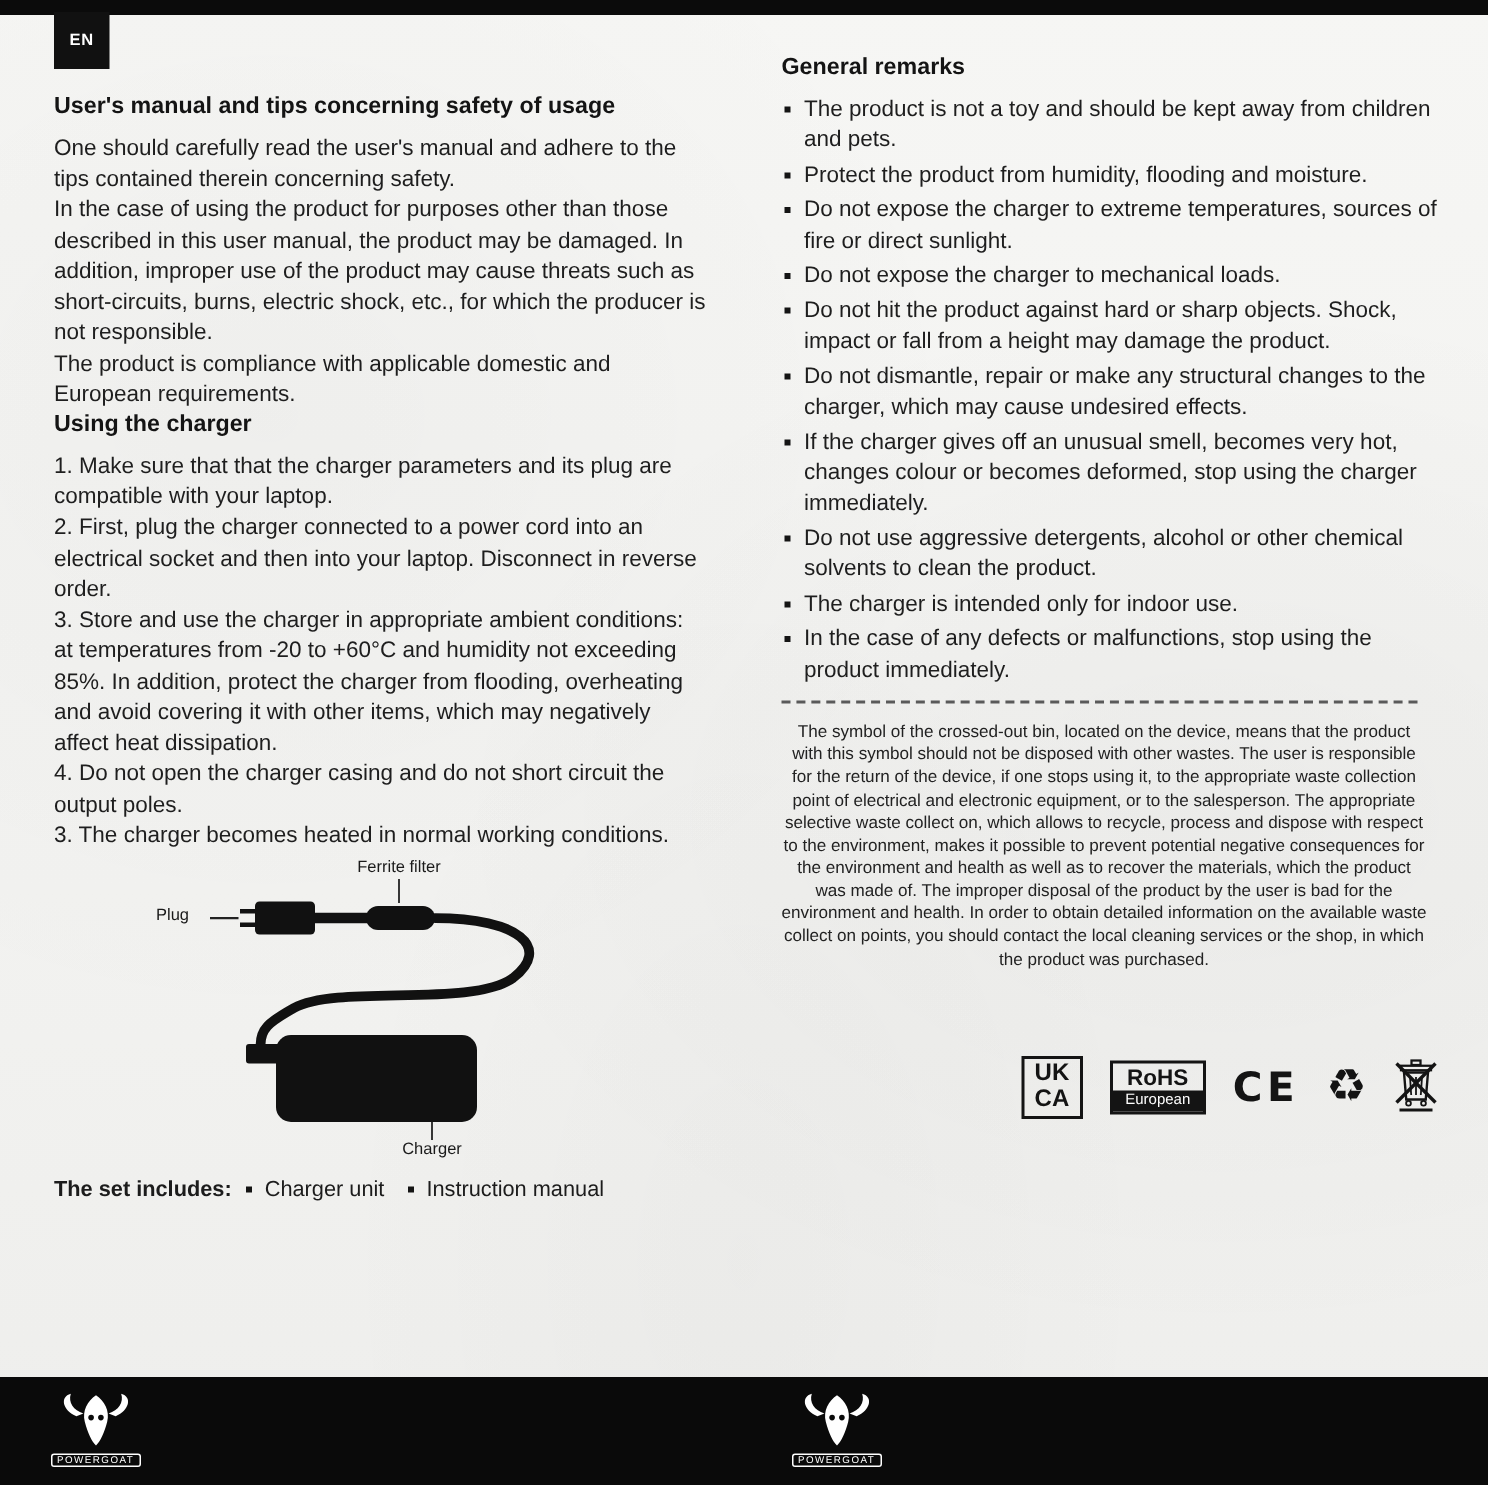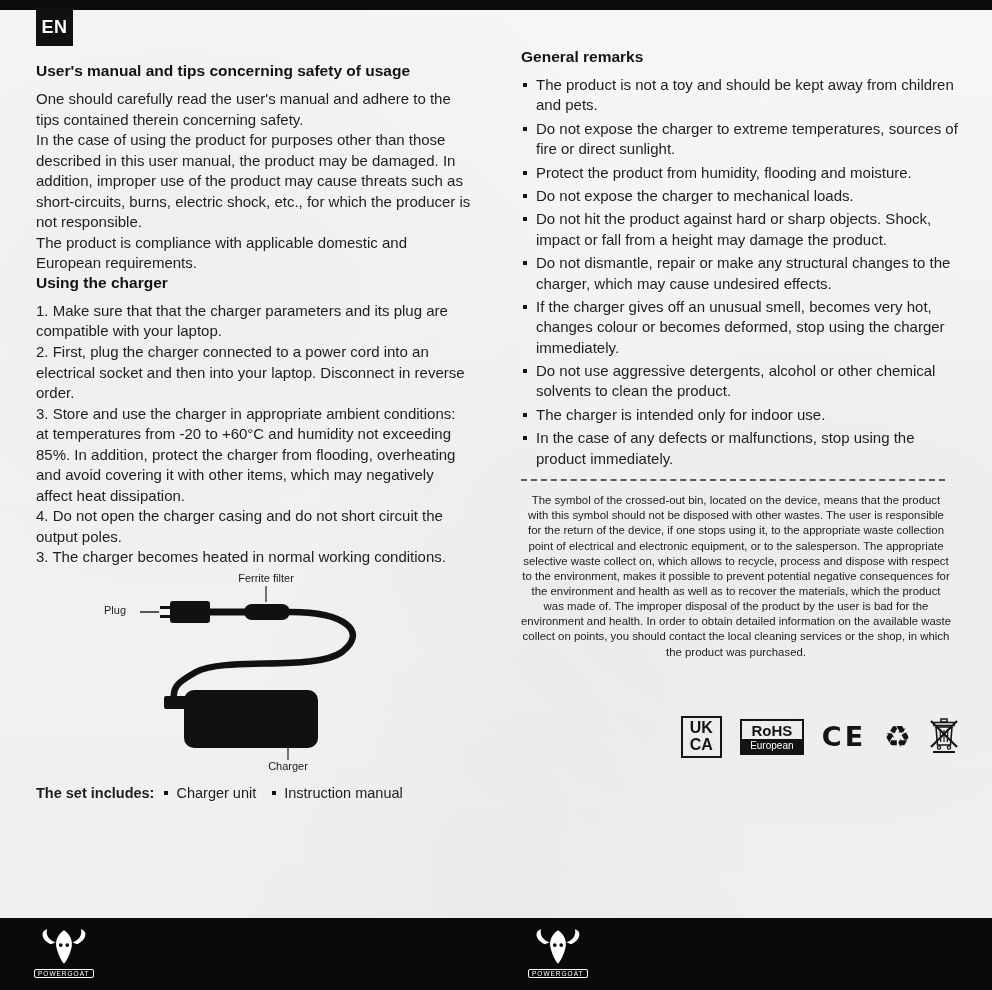--- a/index.html
+++ b/index.html
@@ -13,27 +13,27 @@
       radial-gradient(ellipse at 82% 55%, rgba(0,0,0,0.03), transparent 46%),
       radial-gradient(ellipse at 50% 85%, rgba(0,0,0,0.02), transparent 40%),
       linear-gradient(180deg, #f6f6f4 0%, #f2f2f0 60%, #eeeeec 100%);
   }
 
   .top-bar { position:absolute; top:0; left:0; width:100%; height:10px; background:#0b0b0b; }
   .footer-bar { position:absolute; bottom:0; left:0; width:100%; height:72px; background:#0a0a0a; }
 
   .lang-badge {
     position:absolute; top:8px; left:36px; width:37px; height:38px;
-    background:#111; color:#fff; font-weight:bold; font-size:18px;
+    background:#111; color:#fff; font-weight:bold; font-size:11px;
     display:flex; align-items:center; justify-content:center; letter-spacing:0.5px;
   }
 
   .col { position:absolute; }
   .col.left  { left:36px;  top:62px; width:436px; }
-  .col.right { left:521px; top:48px; width:440px; }
+  .col.right { left:521px; top:36px; width:440px; }
 
   h2.sec { font-size:15.5px; font-weight:bold; color:#141414; margin:0 0 9px 0; }
   p.body { font-size:15px; line-height:1.37; color:#1e1e1e; }
   .mt { margin-top:14px; }
 
   ul.bullets { list-style:none; }
   ul.bullets li {
     position:relative; padding-left:15px; font-size:15px; line-height:1.36;
     margin-bottom:3px; color:#1e1e1e;
   }
@@ -147,22 +147,22 @@
     </div>
 
   </div>
 
   <div class="col right">
 
     <h2 class="sec">General remarks</h2>
 
     <ul class="bullets">
         <li>The product is not a toy and should be kept away from children and pets.</li>
+        <li>Protect the product from humidity, flooding and moisture.</li>
         <li>Do not expose the charger to extreme temperatures, sources of fire or direct sunlight.</li>
-        <li>Protect the product from humidity, flooding and moisture.</li>
         <li>Do not expose the charger to mechanical loads.</li>
         <li>Do not hit the product against hard or sharp objects. Shock, impact or fall from a height may damage the product.</li>
         <li>Do not dismantle, repair or make any structural changes to the charger, which may cause undesired effects.</li>
         <li>If the charger gives off an unusual smell, becomes very hot, changes colour or becomes deformed, stop using the charger immediately.</li>
         <li>Do not use aggressive detergents, alcohol or other chemical solvents to clean the product.</li>
         <li>The charger is intended only for indoor use.</li>
         <li>In the case of any defects or malfunctions, stop using the product immediately.</li>
       </ul>
 
     <hr class="dashed-sep">

